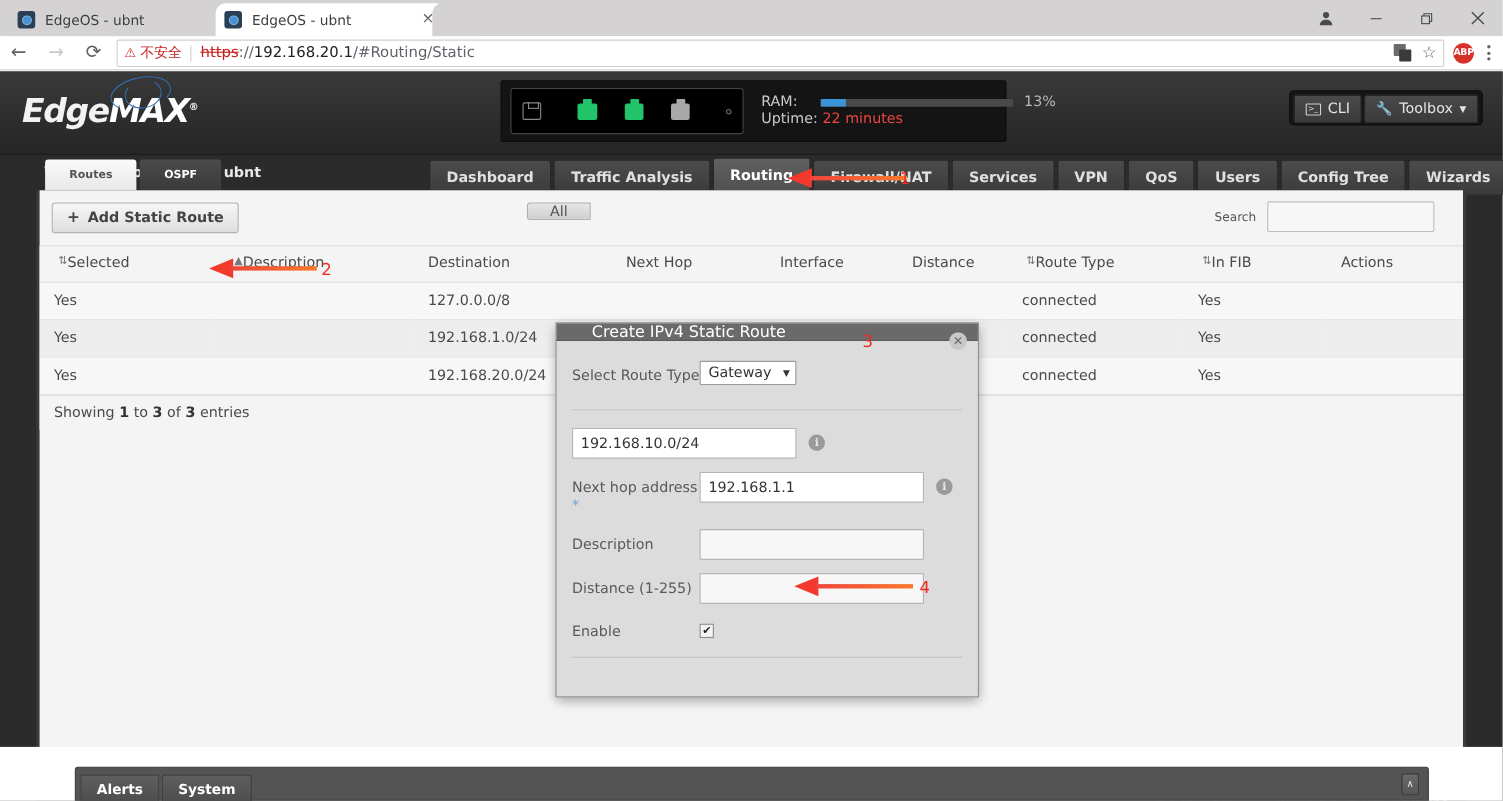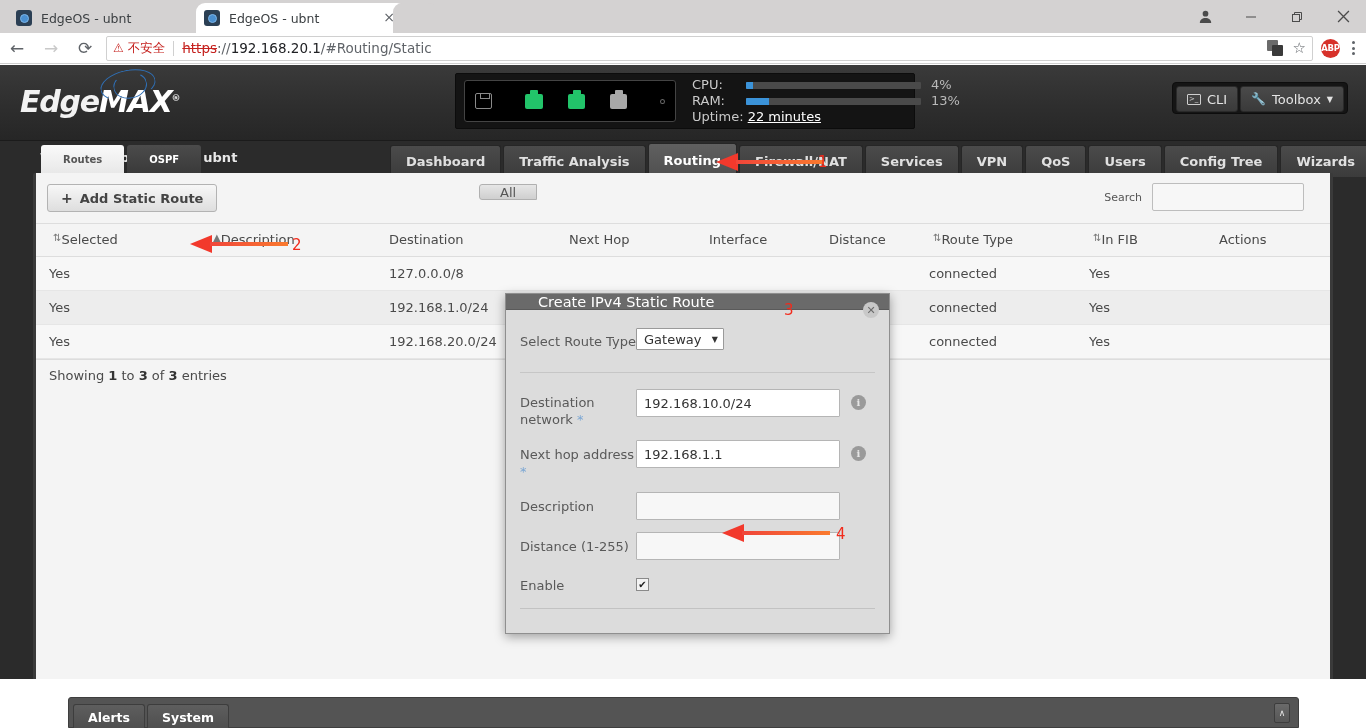--- a/index.html
+++ b/index.html
@@ -127,21 +127,21 @@
   .jack.on{ background:#22c46a; }
   .jack.off{ background:#a8a8a8; }
   .dot-sm{ width:5px;height:5px;border-radius:50%;border:1px solid #6a6a6a; }
   .metrics{ margin-left:16px; flex:1; font-size:13px; color:#cfcfcf; line-height:16px;}
   .mrow{ display:flex; align-items:center; height:16px; }
   .mlabel{ width:54px; color:#c9c9c9; }
   .mbar{ width:175px;height:7px;background:#4a4a4a;border-radius:1px;overflow:hidden; }
   .mbar i{ display:block;height:100%;background:#3b93d9; }
   .mpct{ margin-left:10px; color:#b9b9b9; width:34px;}
   .uptime{ color:#c9c9c9; }
-  .uptime b{ color:#ffffff; font-weight:normal;text-decoration:underline; }
+  .uptime b{ color:#ef4444; font-weight:normal; }
   .cli-toolbox{
     position:absolute; right:18px; top:17px; height:32px;
     background:#151515; border-radius:4px; padding:3px;
     display:flex; gap:2px; border:1px solid #0d0d0d;
   }
   .ctbtn{
     height:26px; background:linear-gradient(180deg,#4a4a4a,#3a3a3a);
     border:1px solid #2a2a2a; border-radius:3px; color:#e4e4e4;
     display:flex;align-items:center;gap:6px;padding:0 10px;font-size:13px;
   }
@@ -408,27 +408,20 @@
         <span style="width:34px"></span>
         <span class="jack on"></span>
         <span style="width:26px"></span>
         <span class="jack on"></span>
         <span style="width:26px"></span>
         <span class="jack off"></span>
         <span style="width:34px"></span>
         <span class="dot-sm"></span>
       </div>
       <div class="metrics">
-        <div class="mrow">
-          <span class="mlabel">CPU:</span>
-          <span class="mbar">
-              <i style="width:4%"></i>
-            </span>
-          <span class="mpct">4%</span>
-        </div>
         <div class="mrow">
           <span class="mlabel">RAM:</span>
           <span class="mbar">
               <i style="width:13%"></i>
             </span>
           <span class="mpct">13%</span>
         </div>
         <div class="mrow uptime">
           <span>Uptime:</span>&nbsp;<b>22 minutes</b>
         </div>
@@ -566,21 +559,20 @@
       <div class="frow" style="margin-bottom:22px;">
         <span class="flabel">Select Route Type</span>
         <span class="sel">
           <span>Gateway</span>
           <span class="dn">▼</span>
         </span>
       </div>
       <div style="border-top:1px solid #c6c6c6;margin:0 0 16px 0;"></div>
 
       <div class="frow">
-        <span class="flabel"><span>Destination network</span> <span class="req">*</span></span>
         <input class="ftext filled" type="text" value="192.168.10.0/24" style="">
         <span class="info-i">i</span>
       </div>
 
       <div class="frow">
         <span class="flabel" style="padding-top:6px"><span>Next hop address</span> <span class="req">*</span></span>
         <input class="ftext filled" type="text" value="192.168.1.1" style="">
         <span class="info-i">i</span>
       </div>
 

